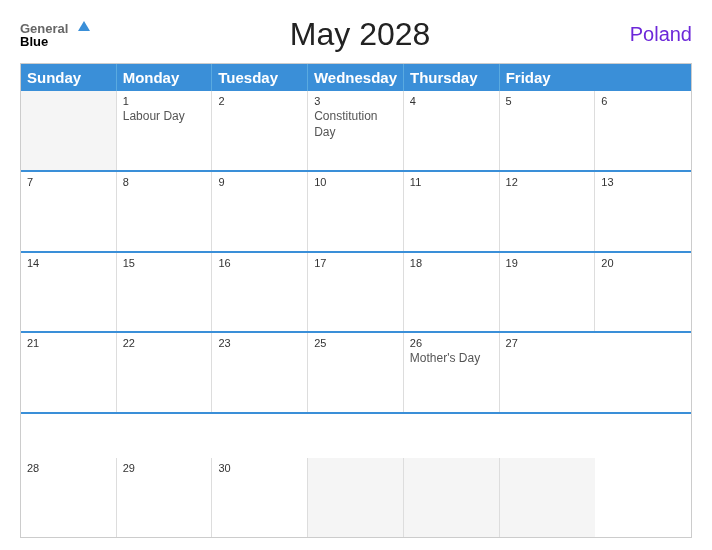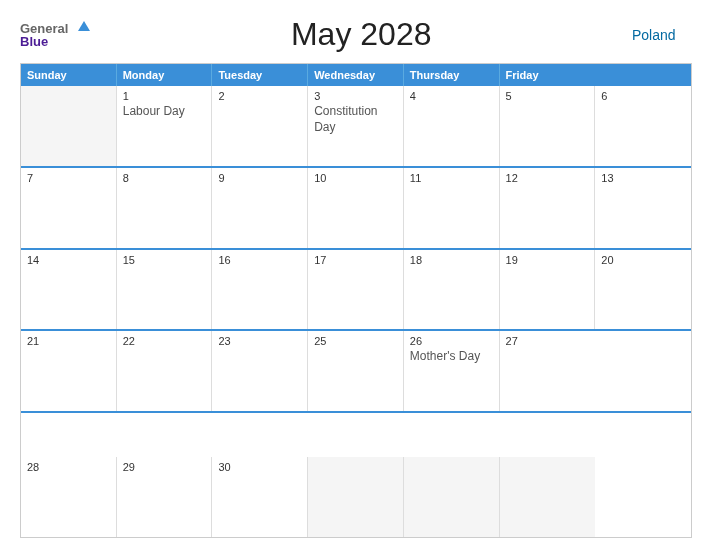--- a/index.html
+++ b/index.html
@@ -43,39 +43,39 @@
       top: -2px;
     }
     .title {
       font-size: 32px;
       font-weight: normal;
       color: #222;
       text-align: center;
       flex: 1;
     }
     .country {
-      font-size: 14px;
-      color: #0369a1;
+      font-size: 20px;
+      color: #6d28d9;
       min-width: 60px;
       text-align: left;
     }
     .calendar {
       flex: 1;
       display: flex;
       flex-direction: column;
       border: 1px solid #ccc;
     }
     .cal-header {
       display: grid;
       grid-template-columns: repeat(7, 1fr);
       background: #3a8fd8;
     }
     .cal-header-cell {
       color: #fff;
-      font-size: 11px;
+      font-size: 15px;
       font-weight: bold;
       text-align: left;
       padding: 5px 6px;
       border-right: 1px solid #5aaae0;
     }
     .cal-header-cell:last-child {
       border-right: none;
     }
     .cal-body {
       flex: 1;
@@ -127,21 +127,21 @@
       gap: 8px;
     }
     .logo-text-general {
       font-size: 13px;
       font-weight: bold;
       color: #666;
     }
     .logo-text-blue {
       font-size: 13px;
       font-weight: bold;
-      color: #4c1d95;
+      color: #000000;
     }
   </style>
 </head>
 <body>
 
 <div class="page">
   <div class="header">
     <div class="logo">
       <div class="logo-row">
         <span class="logo-text-general">General</span>

